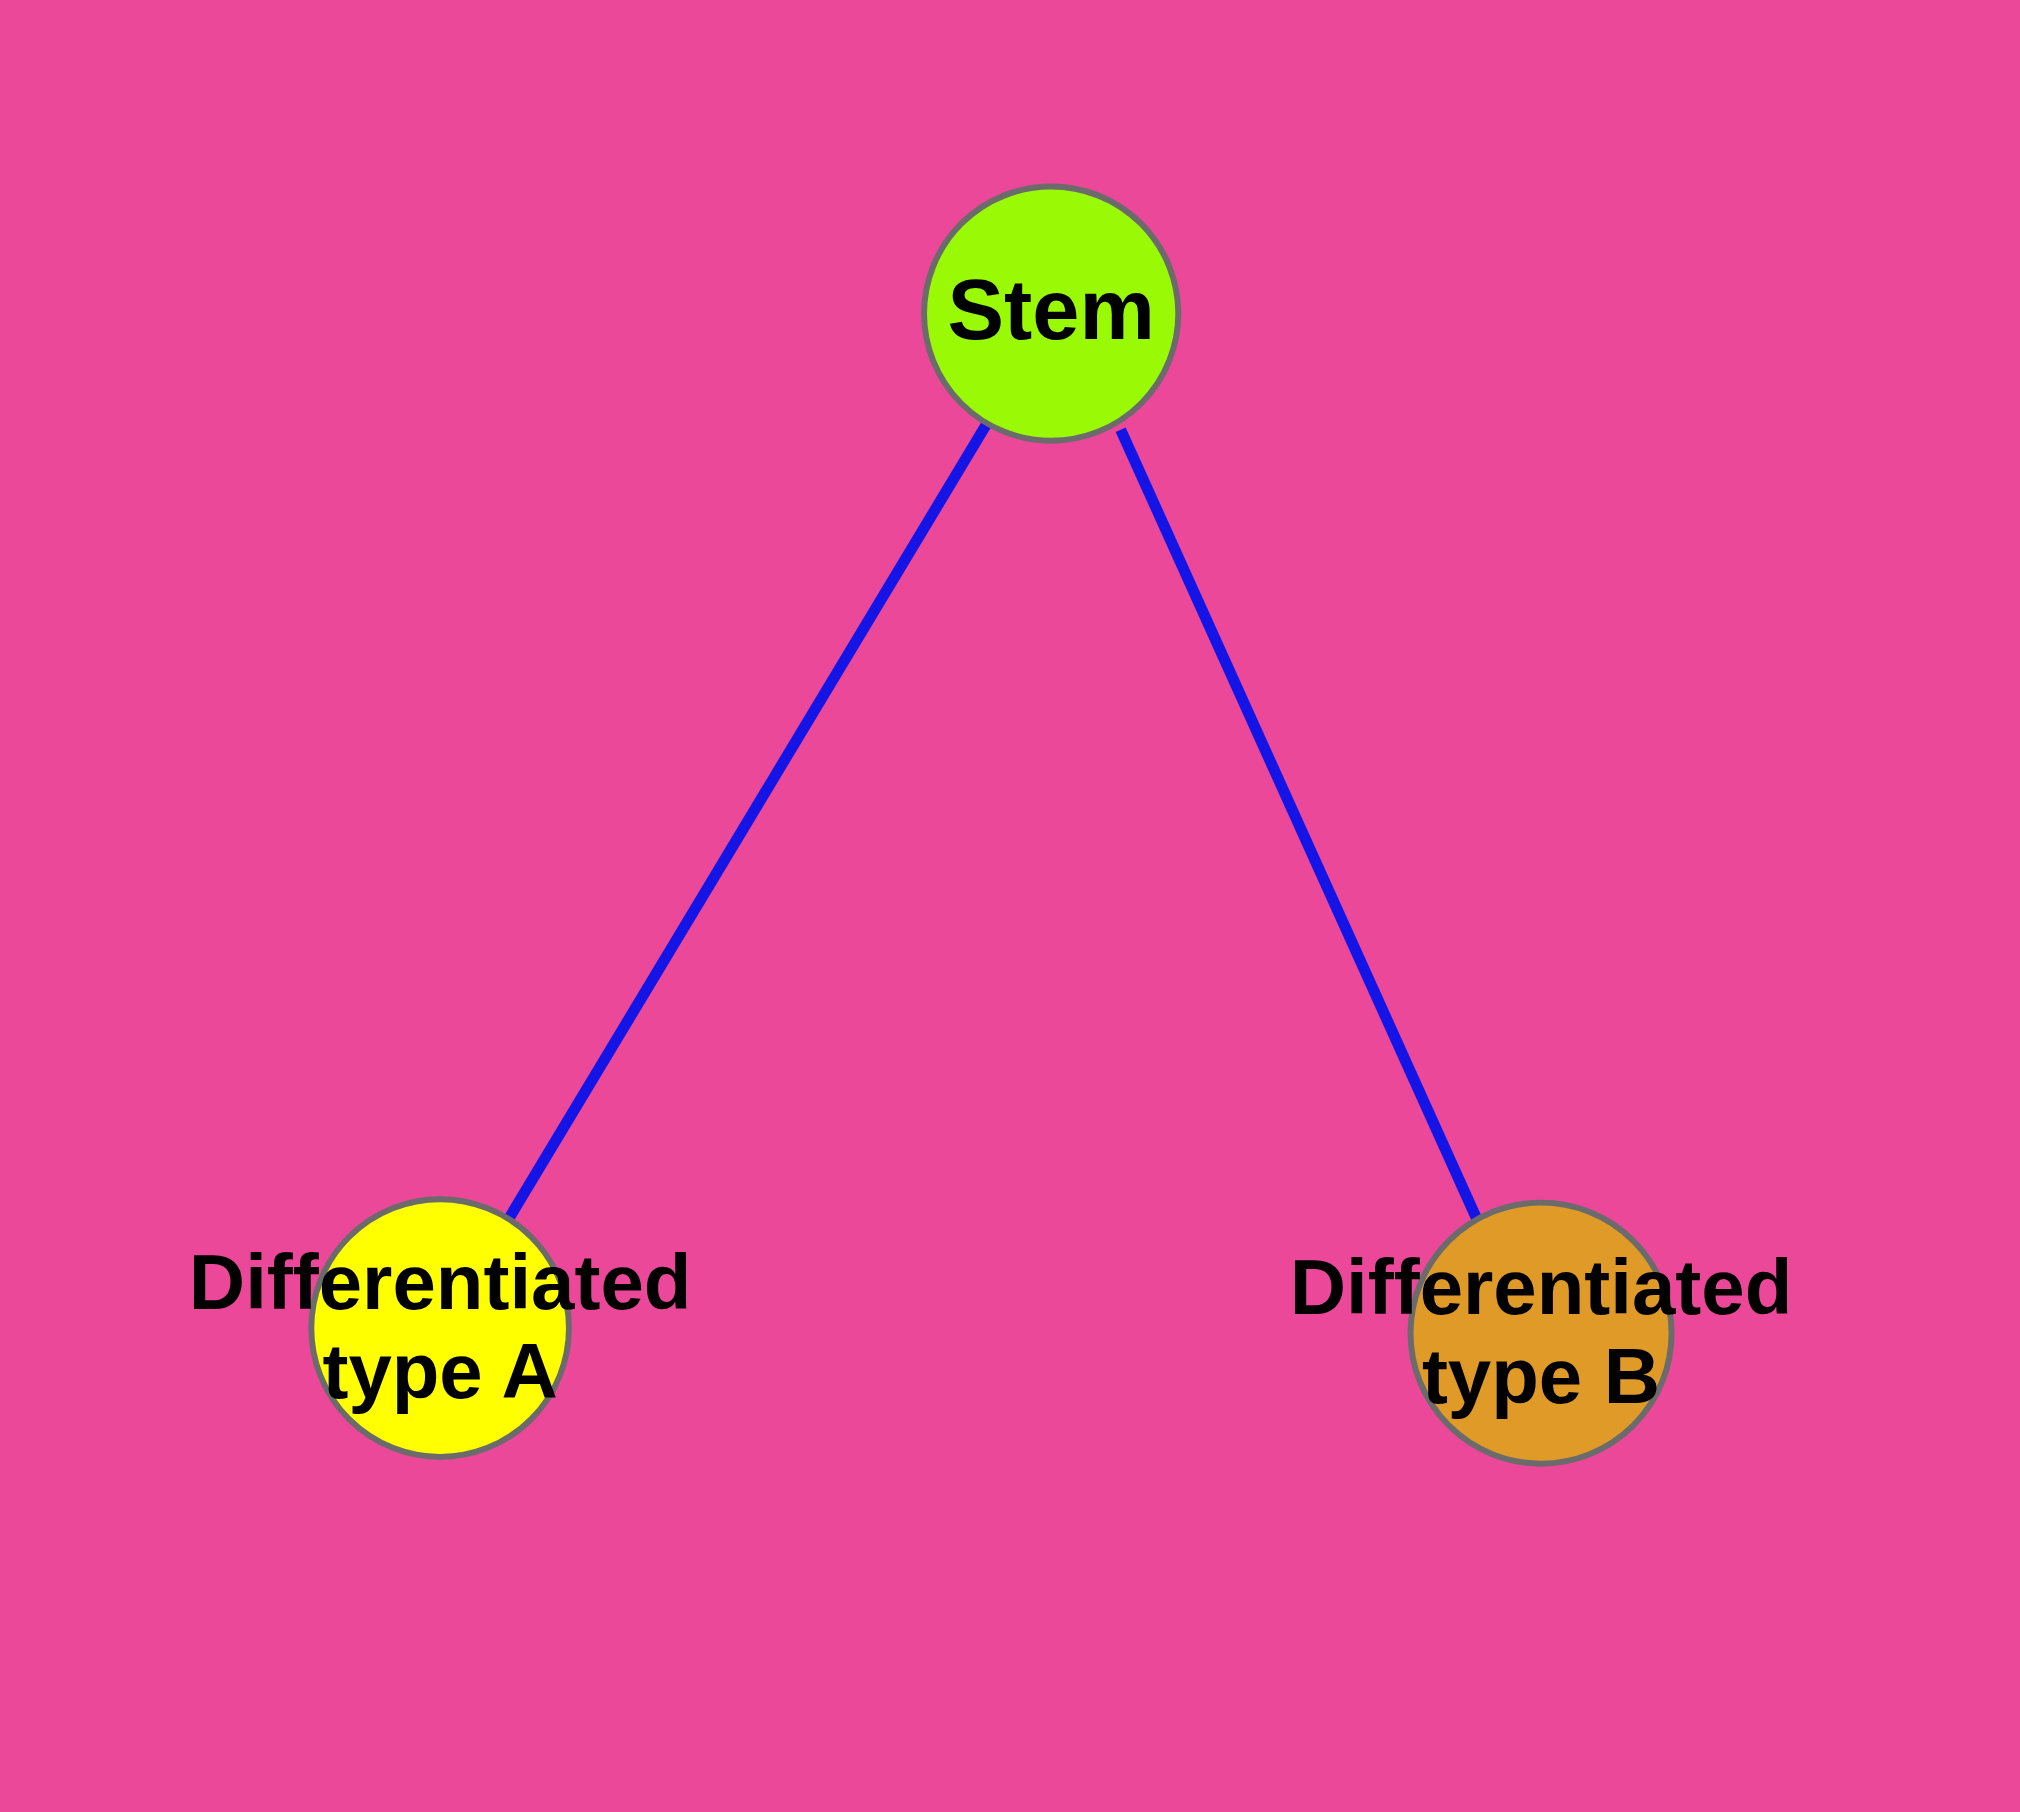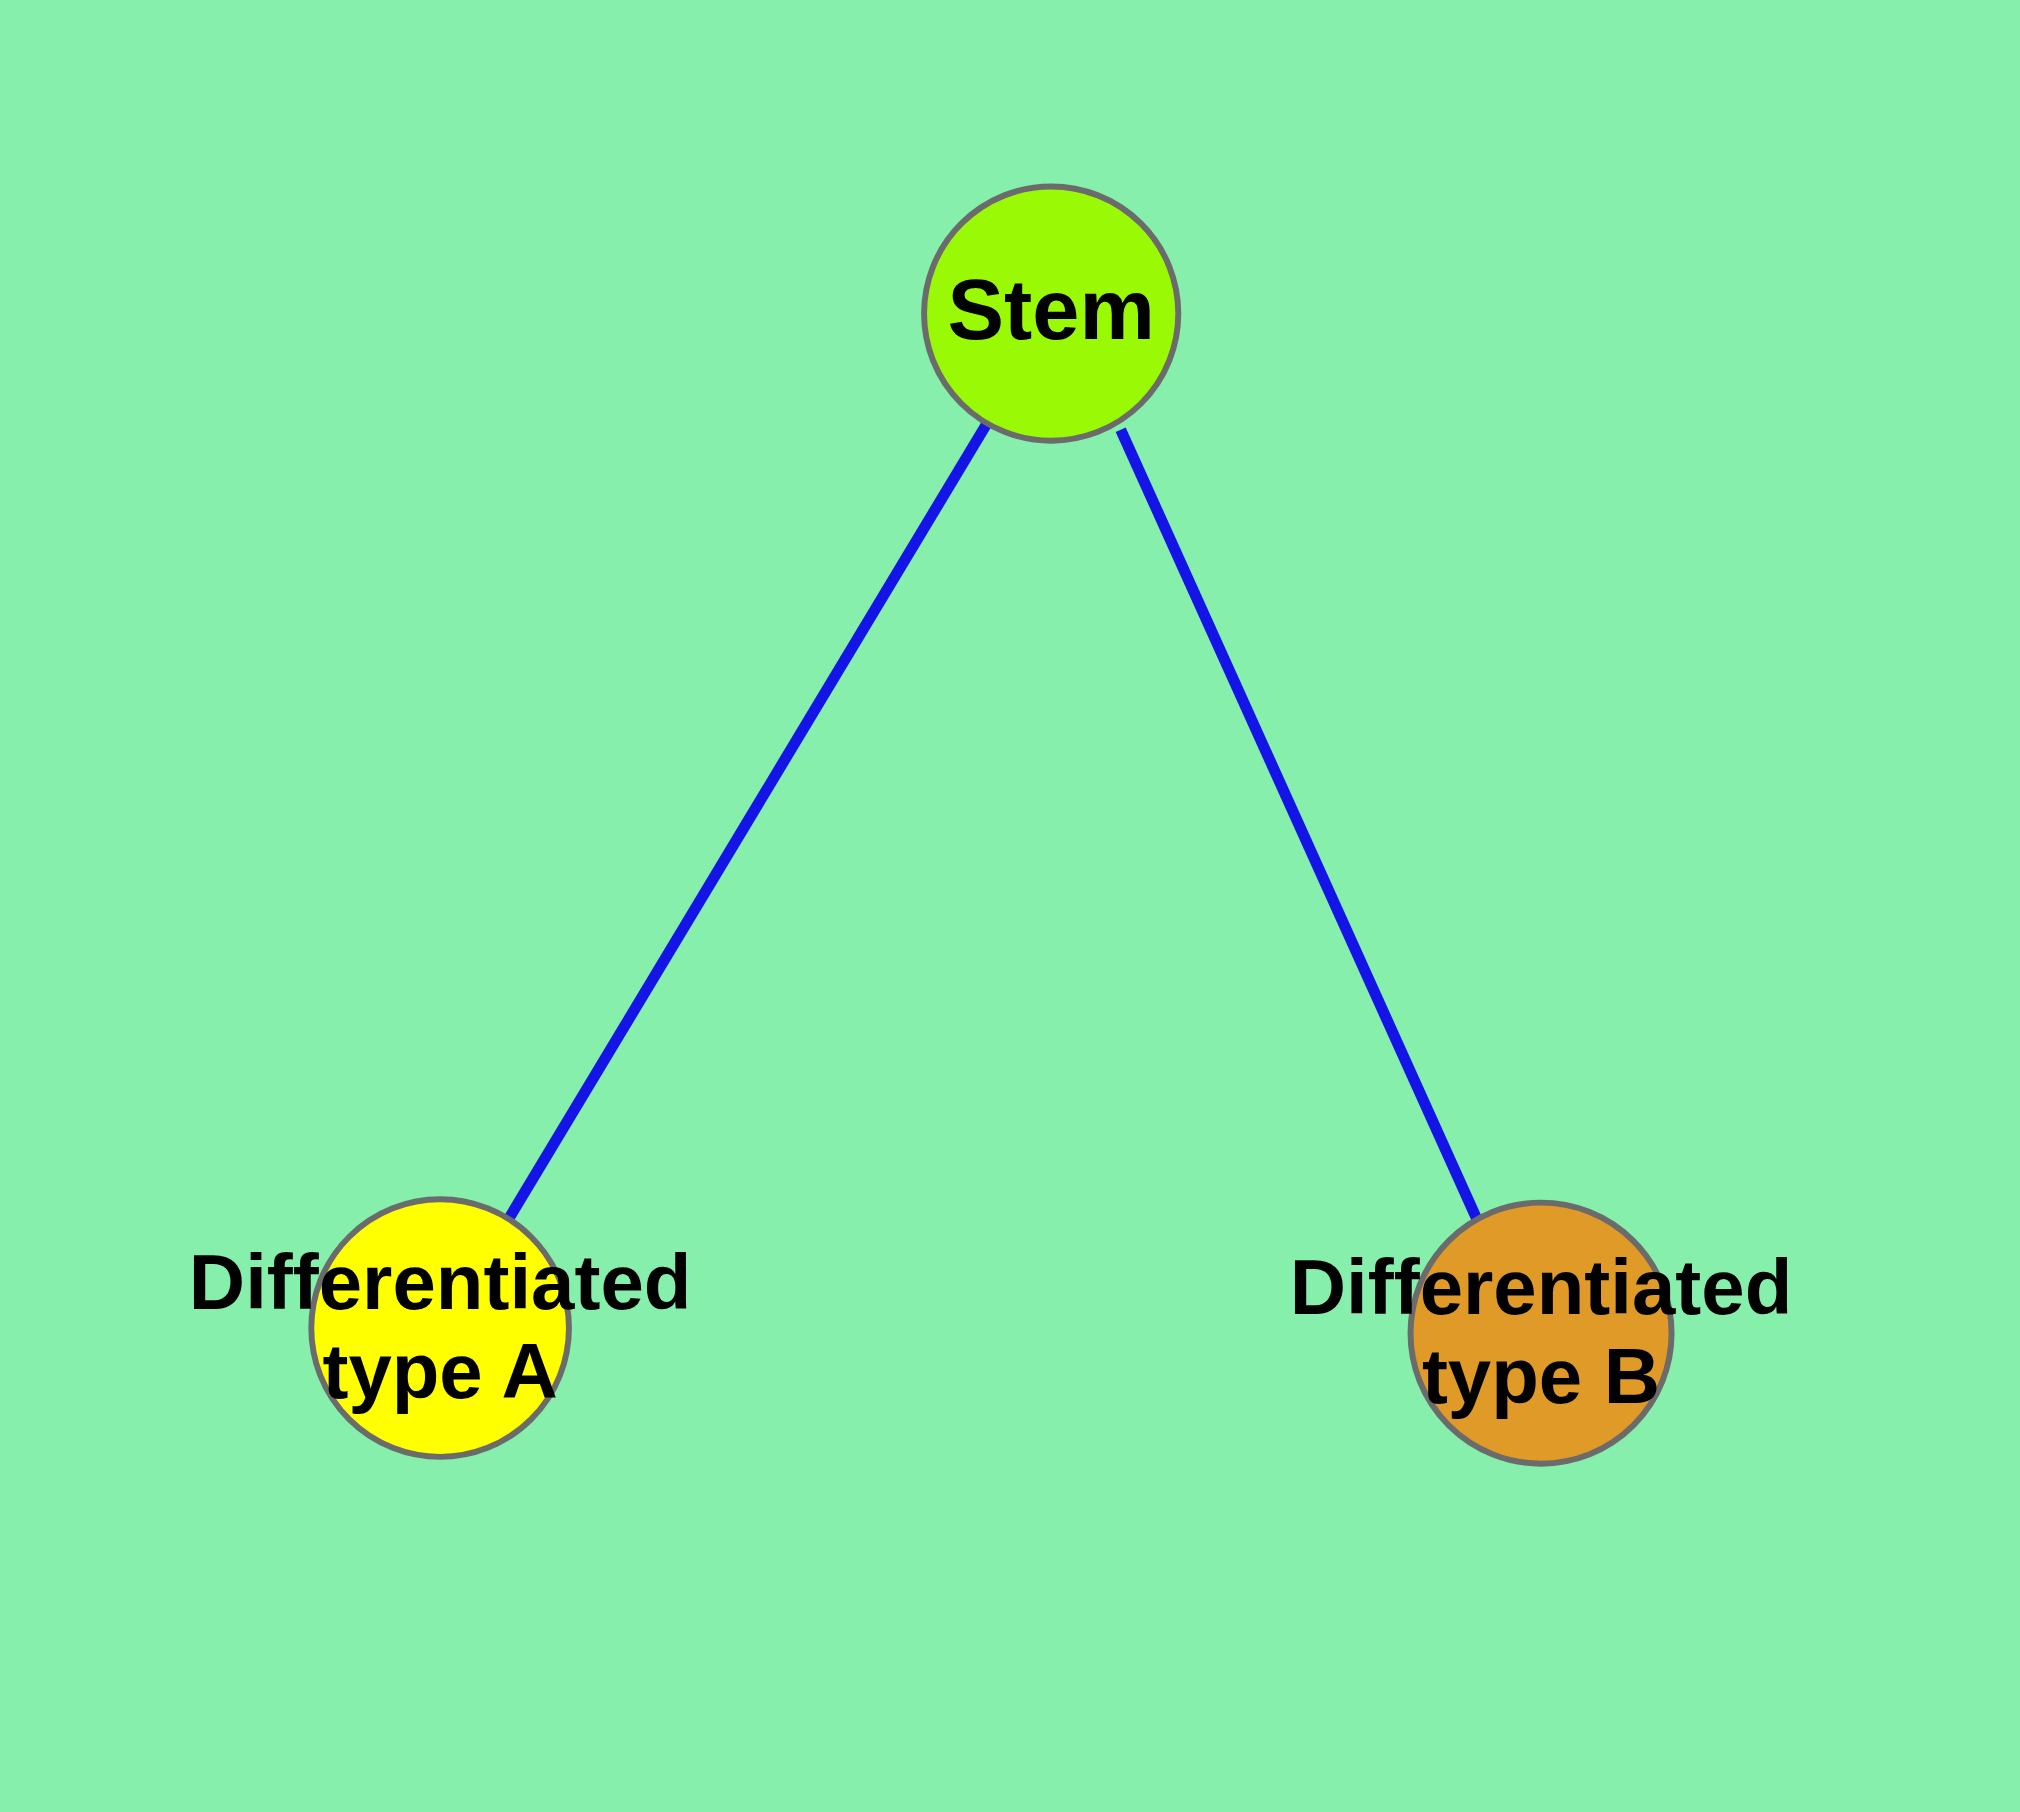--- a/index.html
+++ b/index.html
@@ -9,21 +9,21 @@
   body {
     width: 2021px;
     height: 1812px;
     overflow: hidden;
     font-family: "Liberation Sans", sans-serif;
   }
   #graph-canvas {
     position: relative;
     width: 2021px;
     height: 1812px;
-    background: #86efac;
+    background: #ec4899;
   }
   #graph-svg {
     position: absolute;
     top: 0;
     left: 0;
     width: 2021px;
     height: 1812px;
     display: block;
   }
   .node-label {

